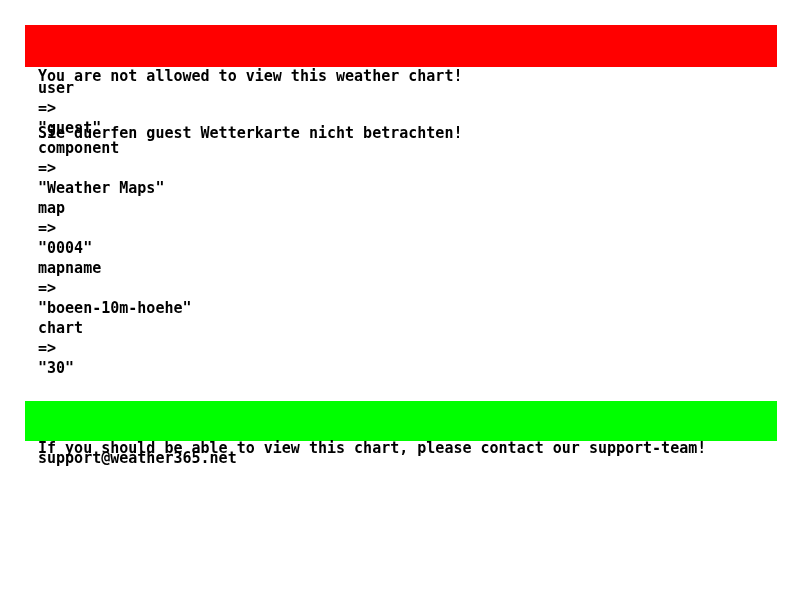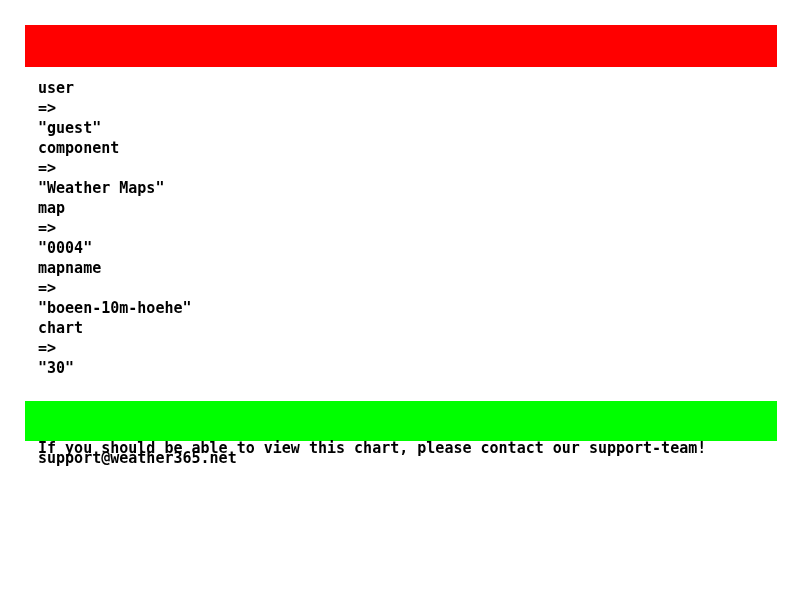--- a/index.html
+++ b/index.html
@@ -22,21 +22,21 @@
     margin-left: 25px;
     padding-left: 13px;
     line-height: 19px;
     white-space: pre;
   }
   .banner.error {
     margin-top: 25px;
     height: 42px;
     padding-top: 4px;
     background: #ff0000;
-    color: #ffffff;
+    color: #000000;
   }
   .banner.support {
     margin-top: 23px;
     height: 40px;
     padding-top: 0;
     background: #00ff00;
     color: #000000;
   }
   .params {
     margin: 11px 0 0 38px;

